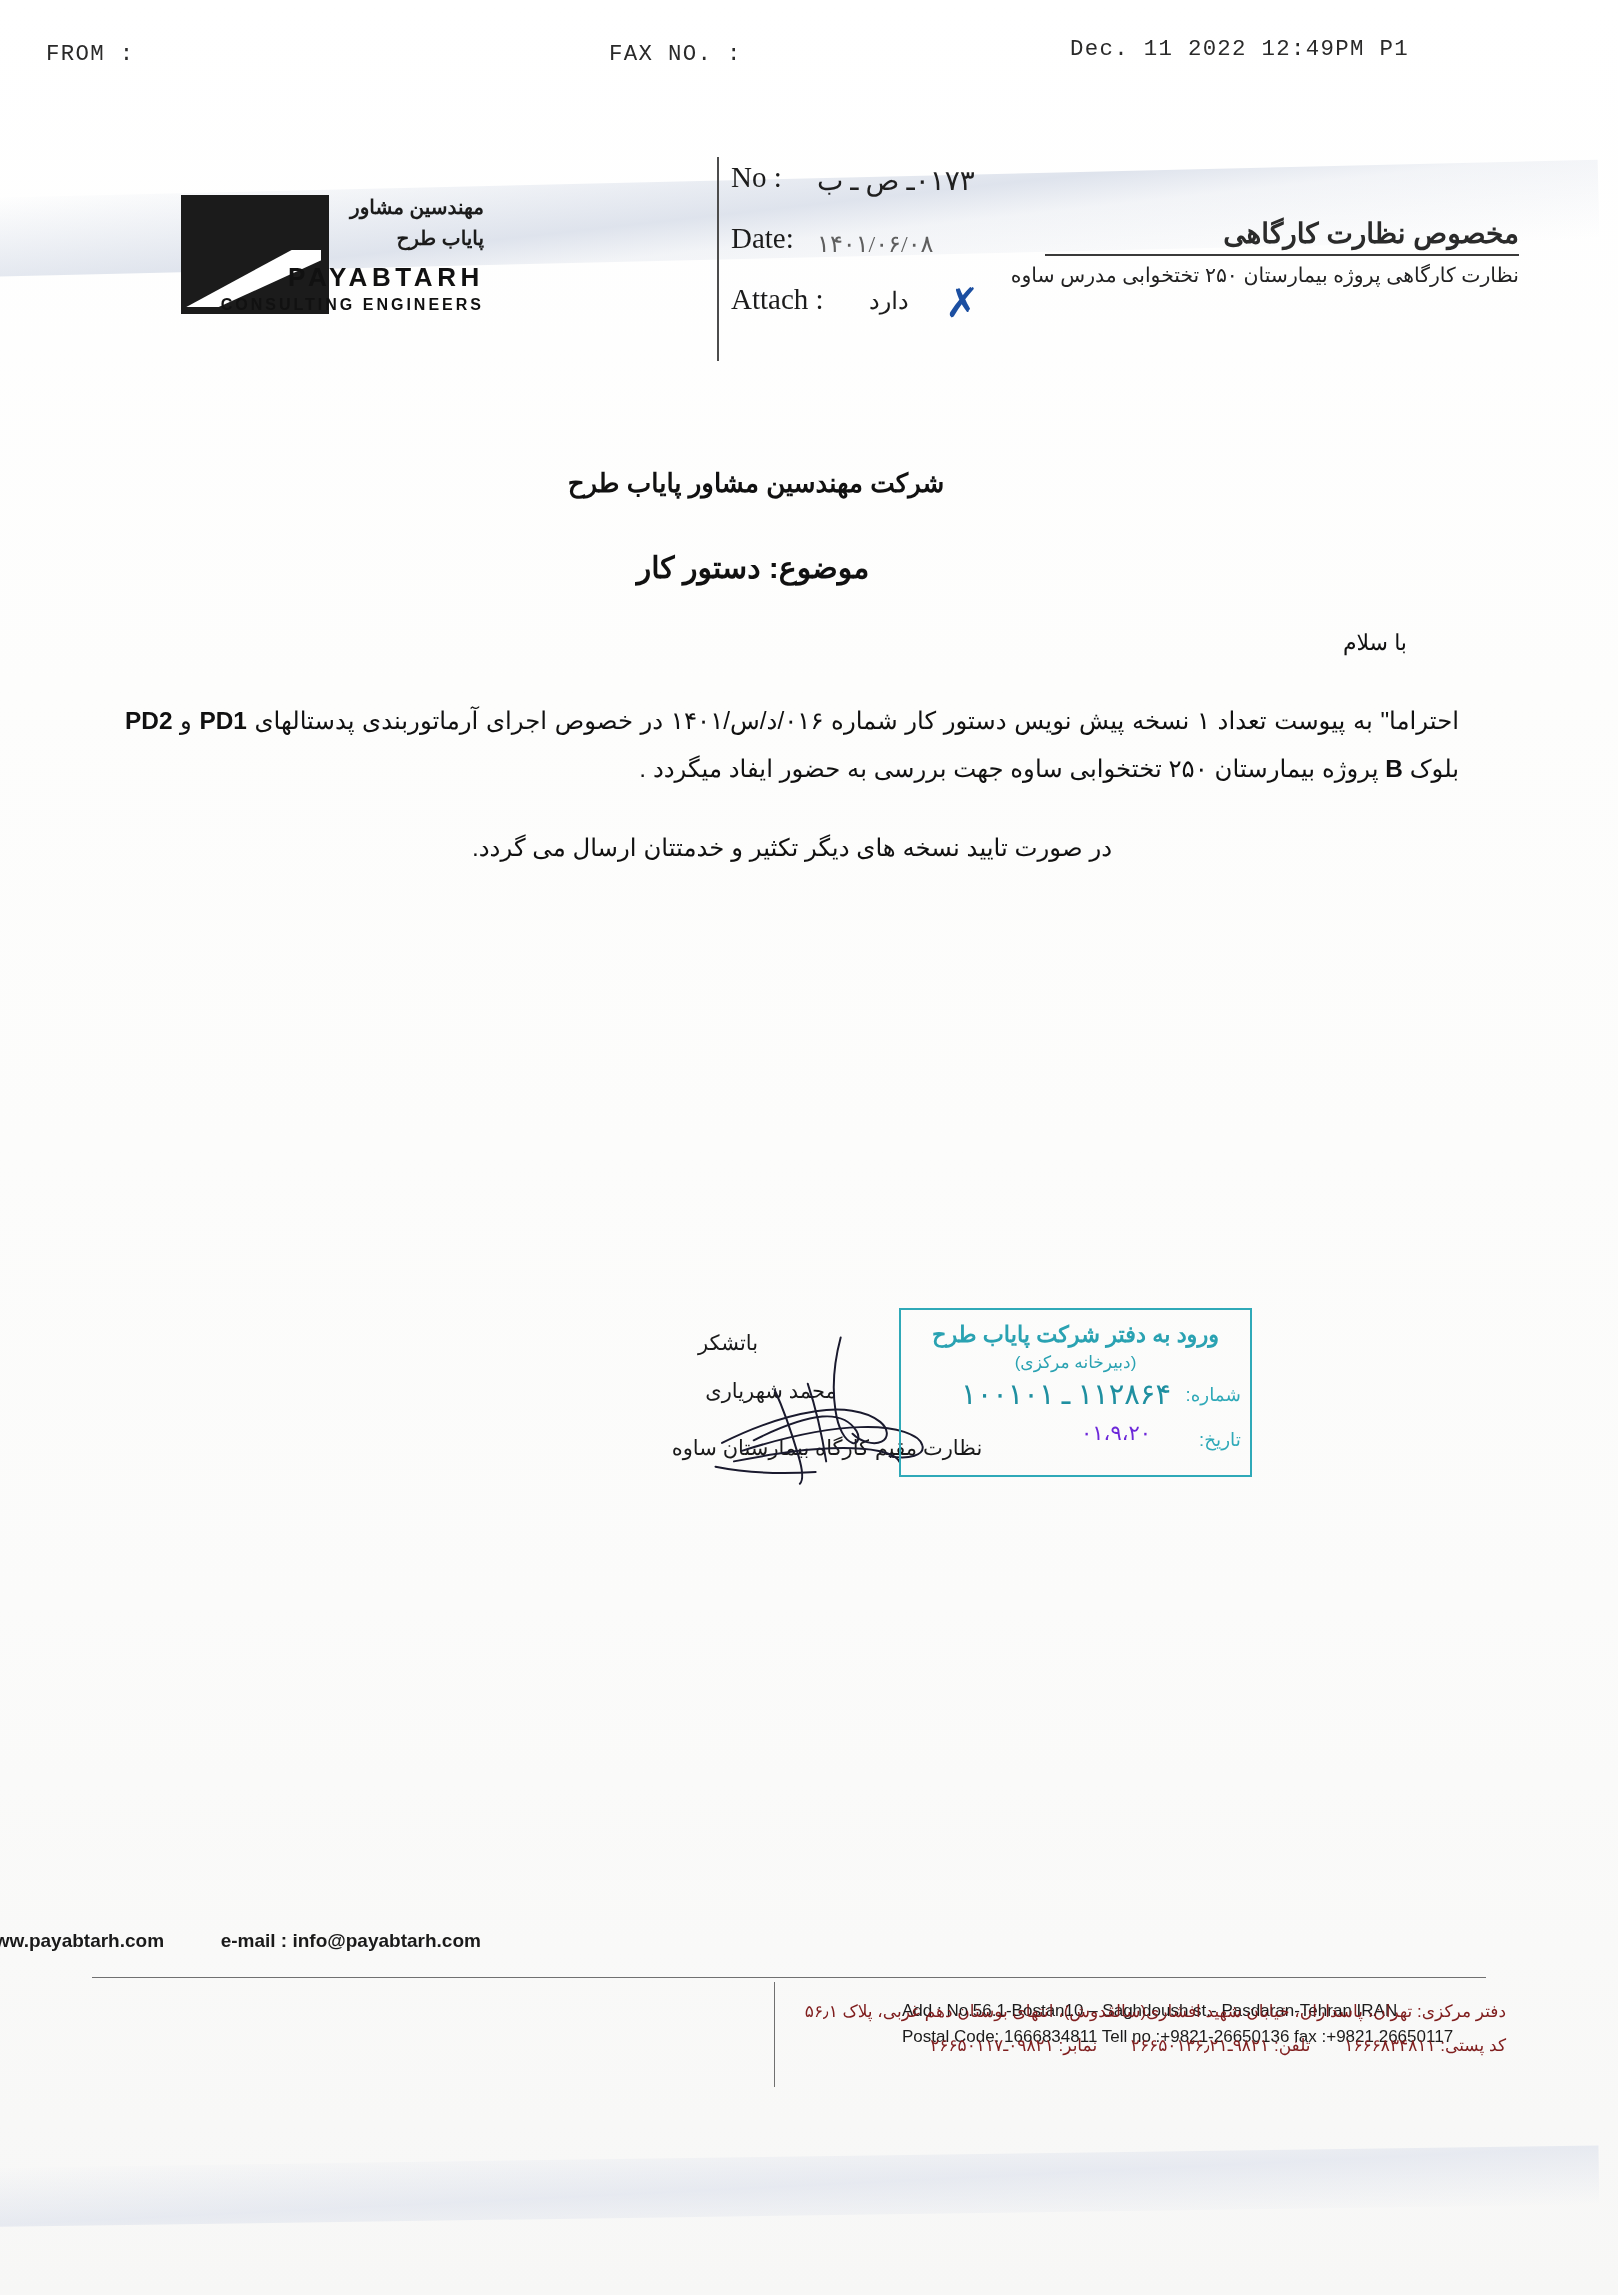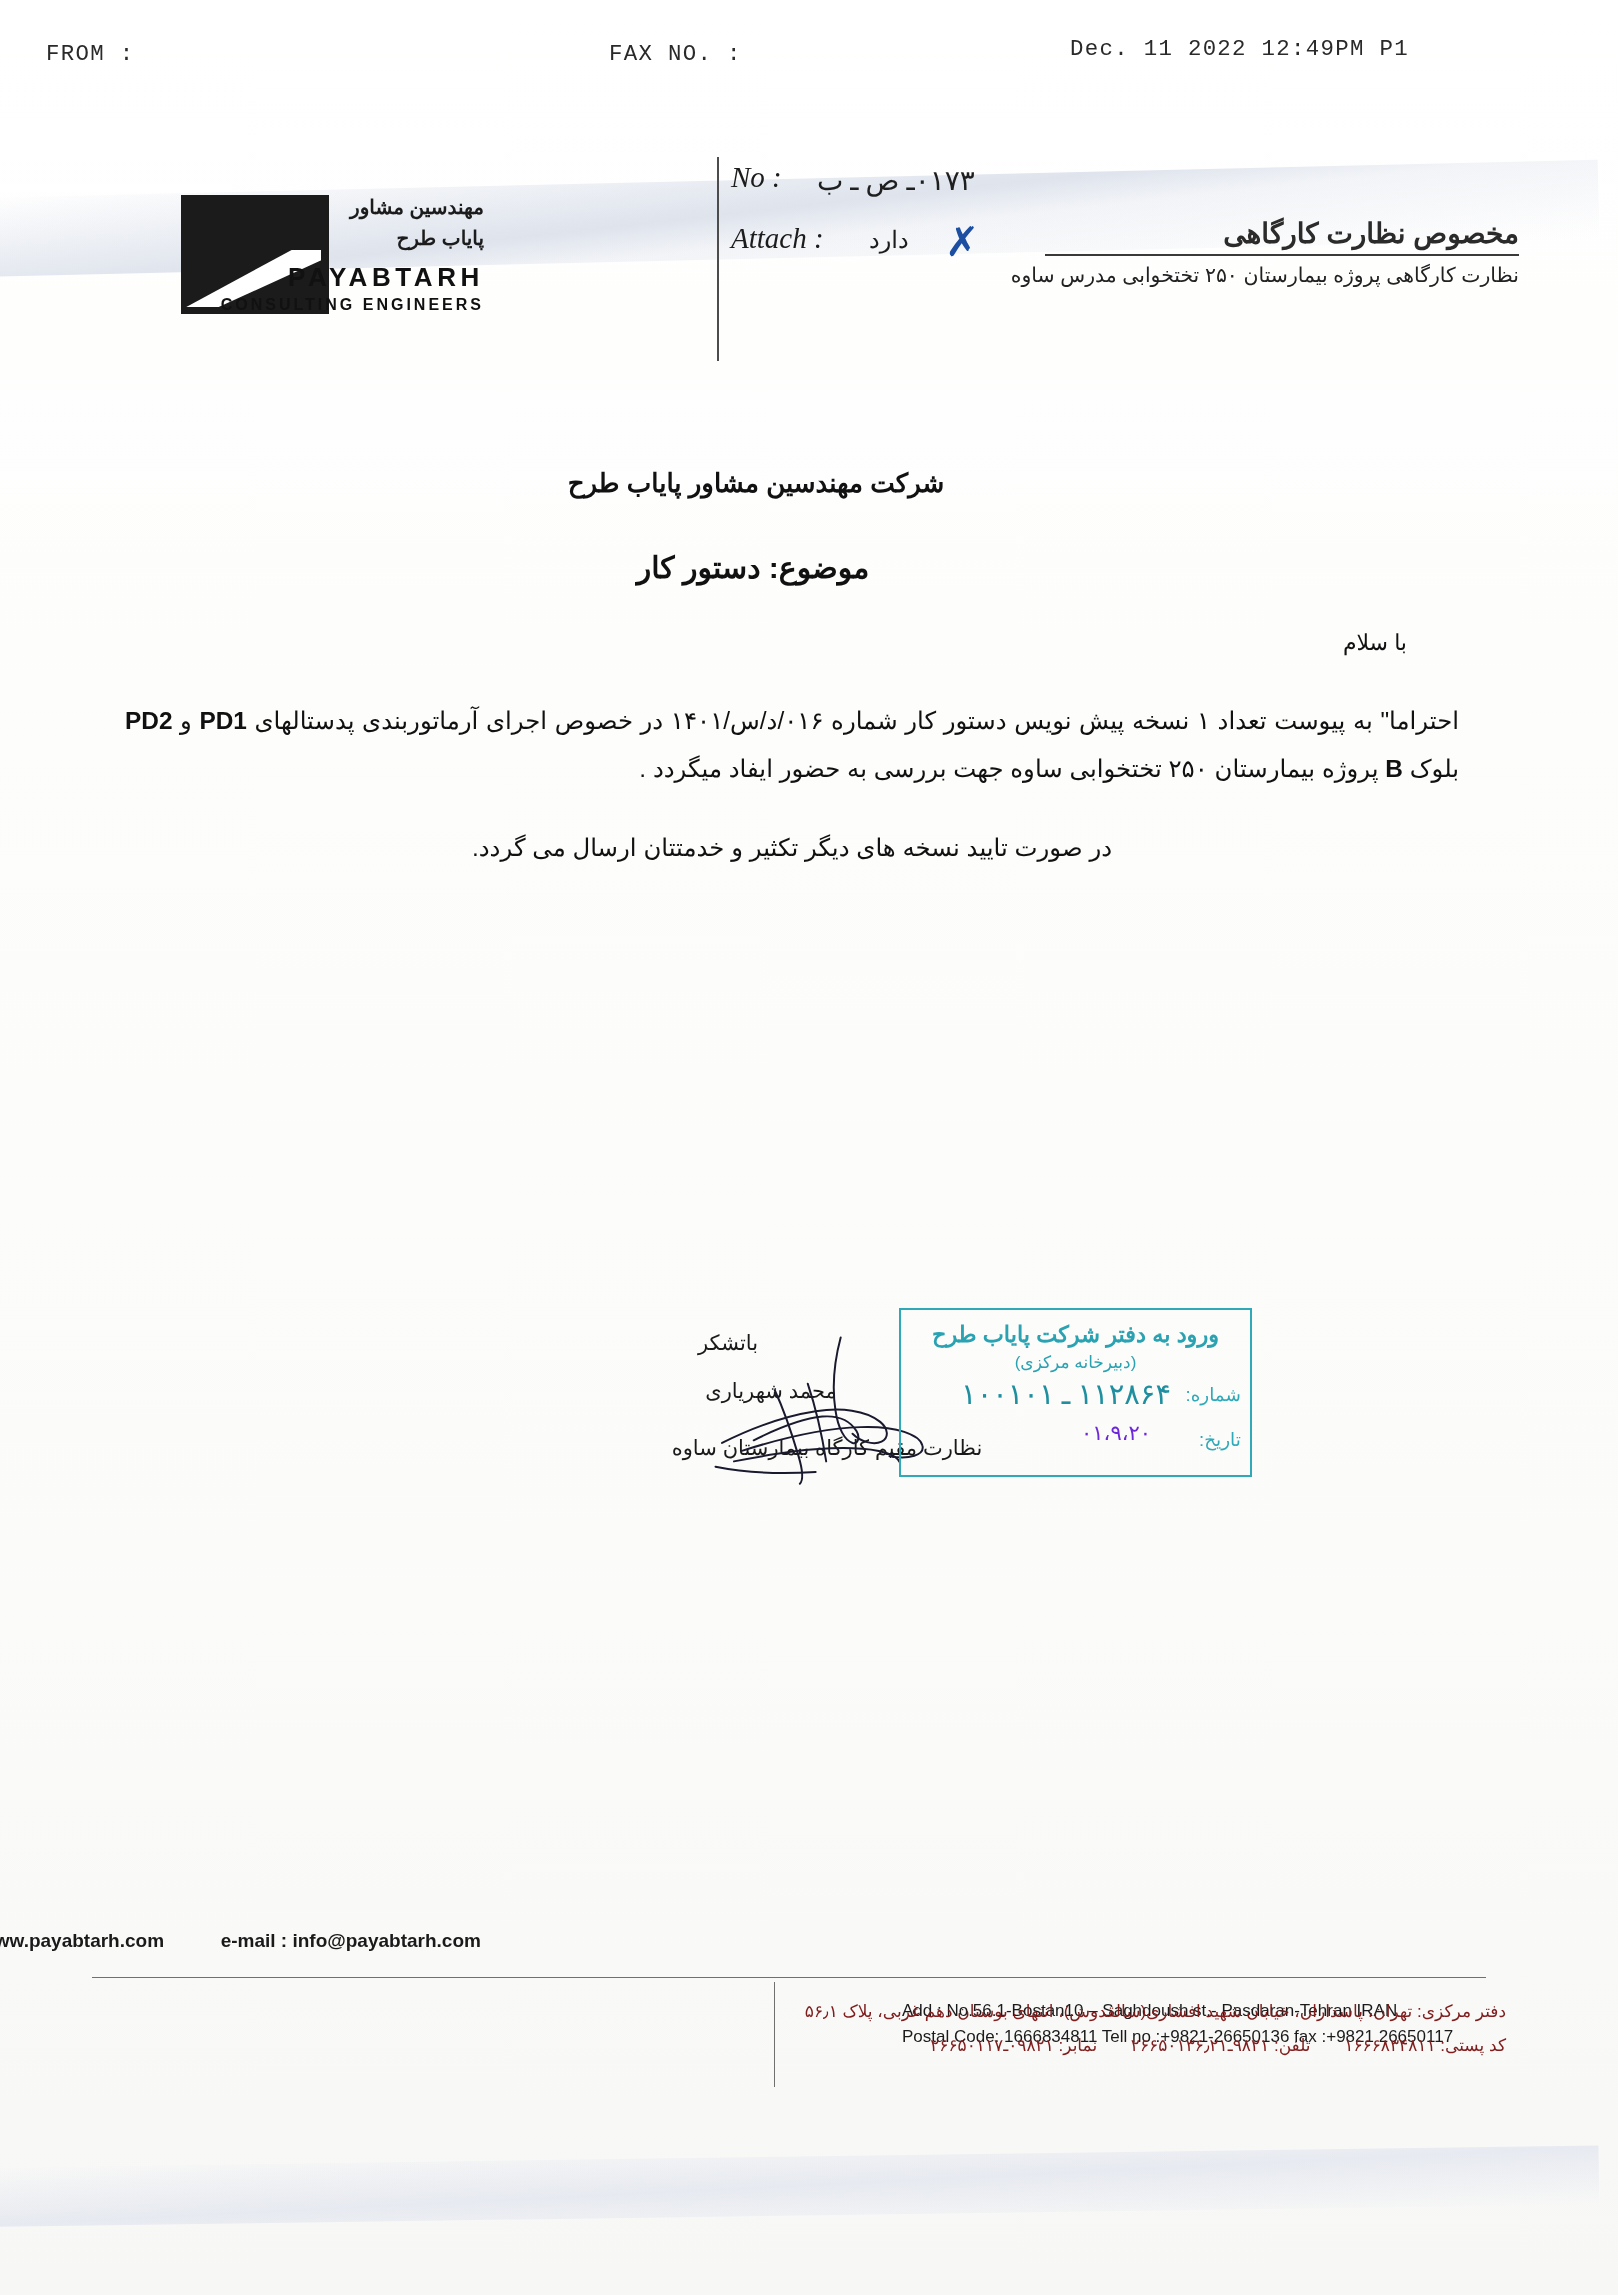--- a/index.html
+++ b/index.html
@@ -153,21 +153,20 @@
     position: relative;
     height: 61px;
     font-size: 26px;
   }
   .meta-label {
     position: absolute;
     left: 0;
     top: 0;
     font-family: "Liberation Serif", serif;
     font-size: 29px;
-    font-style: italic;
   }
   .meta-value {
     position: absolute;
     left: 86px;
     top: 2.6px;
     font-family: "Liberation Serif", serif;
     font-size: 28px;
     color: #1f1f1f;
     direction: rtl;
   }
@@ -428,20 +427,24 @@
     <div class="logo-en1">PAYABTARH</div>
     <div class="logo-en2">CONSULTING ENGINEERS</div>
   </div>
 
   <div class="hdr-divider"></div>
 
   <div class="meta">
     <div class="meta-row">
       <span class="meta-label">No :</span>
       <span class="meta-value">۰۱۷۳ـ ص ـ ب</span>
+    </div>
+    <div class="meta-row">
+      <span class="meta-label">Date:</span>
+      <span class="meta-value faint">۱۴۰۱/۰۶/۰۸</span>
     </div>
     <div class="meta-row attach-row">
       <span class="meta-label">Attach :</span>
       <span class="attach-word">دارد</span>
       <span class="attach-x">✗</span>
     </div>
   </div>
 
   <div class="supervise">
     <div class="supervise-line1">مخصوص نظارت کارگاهی</div>

